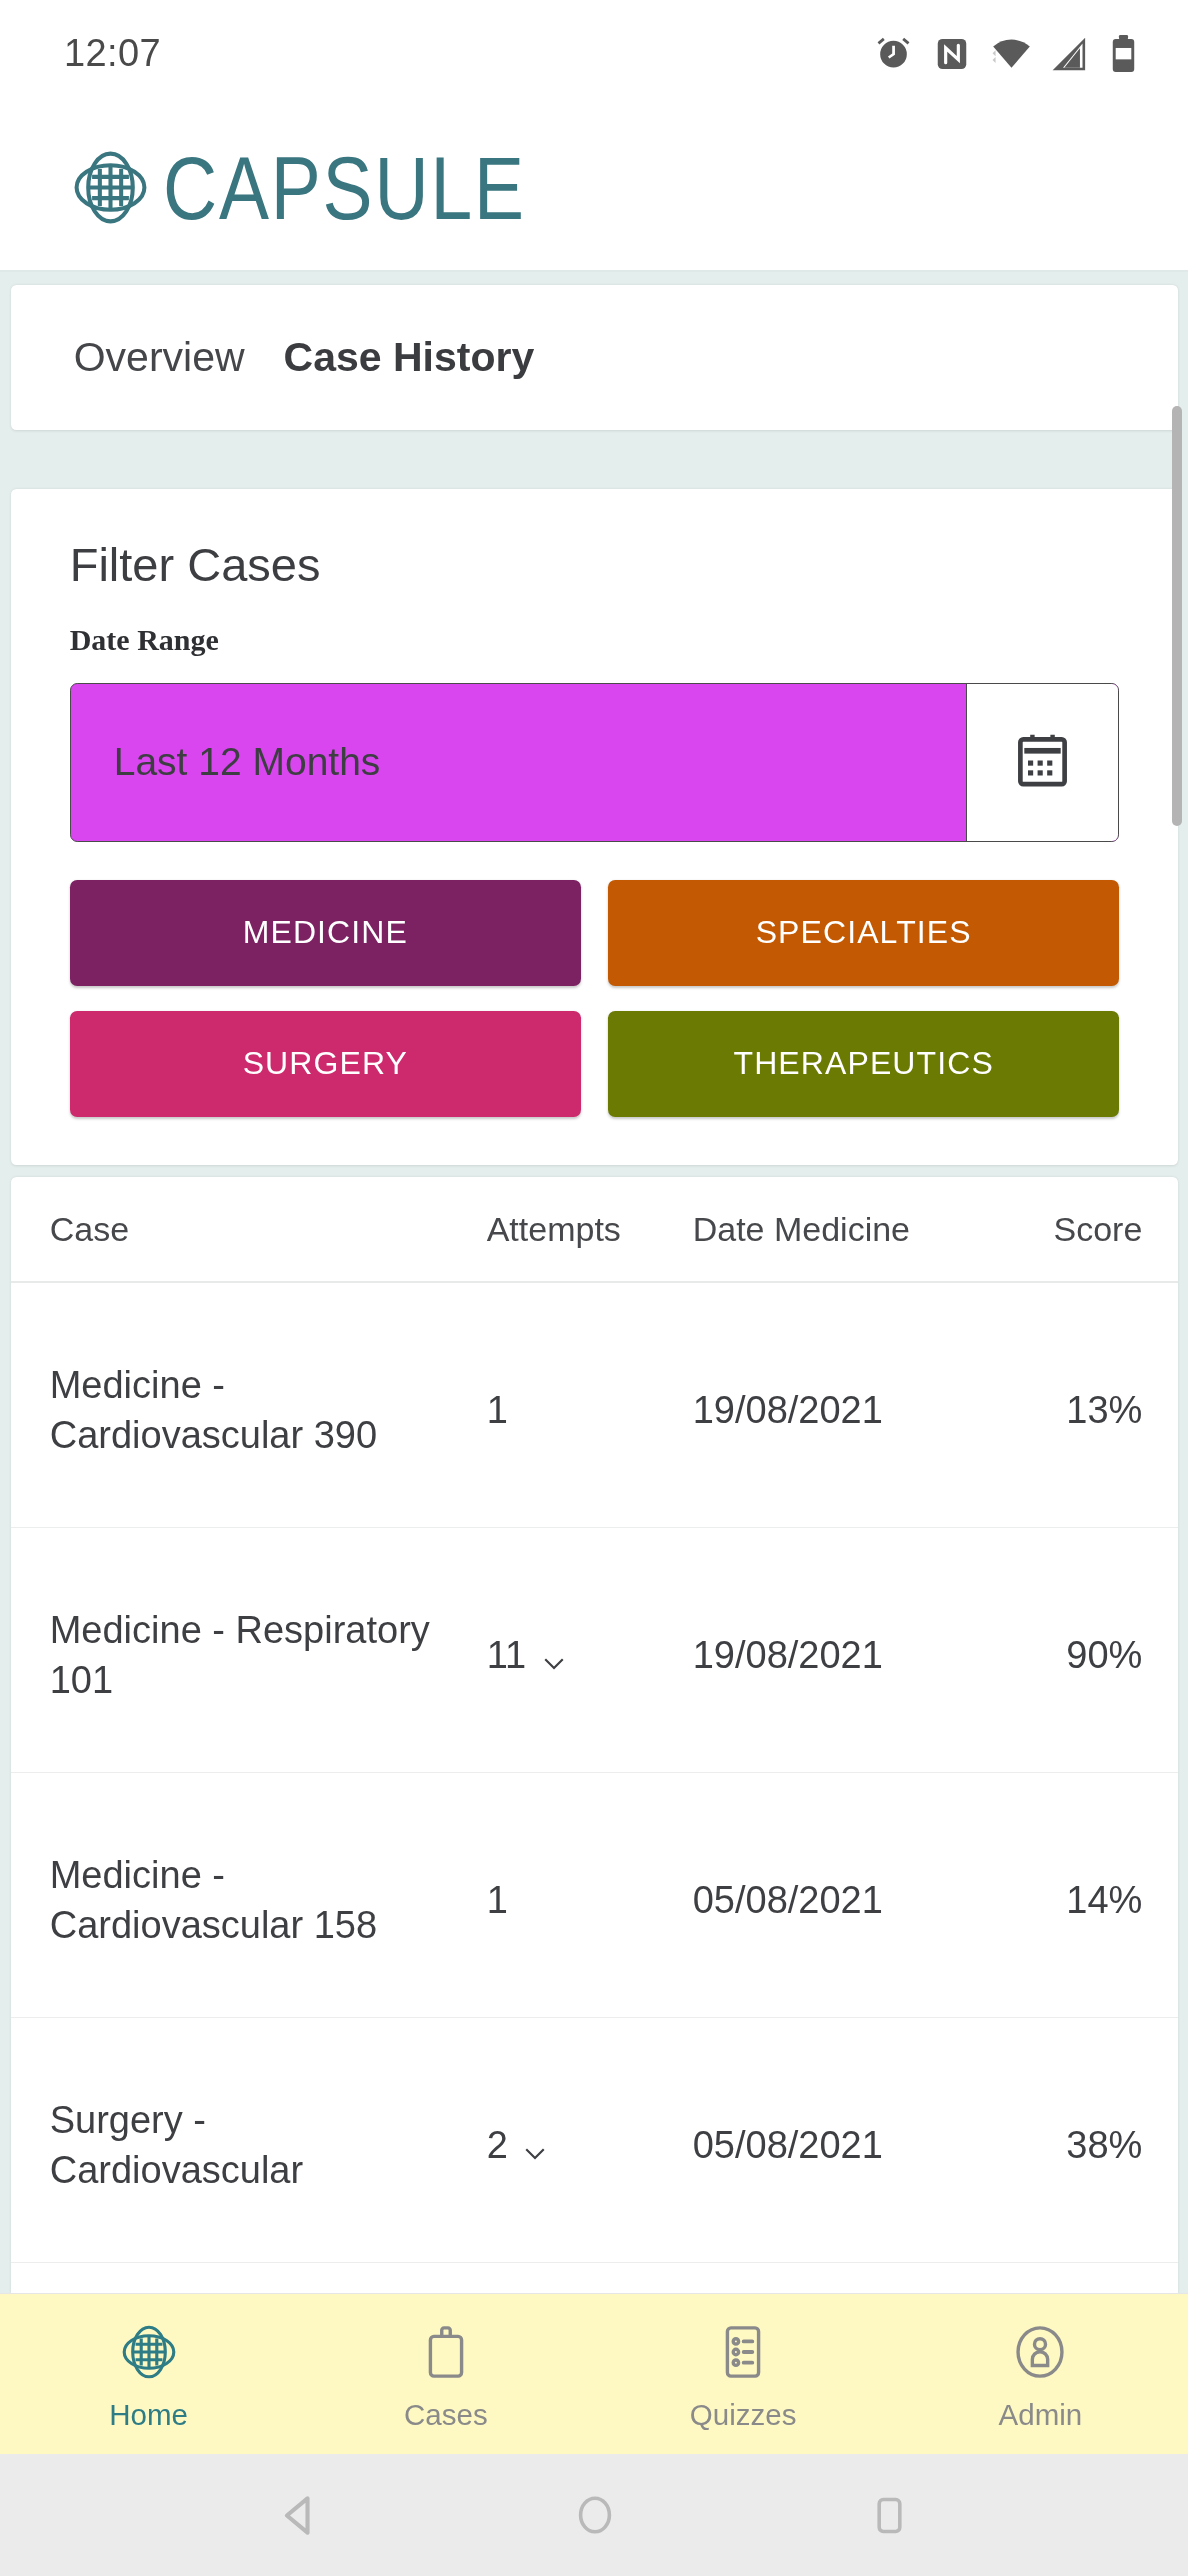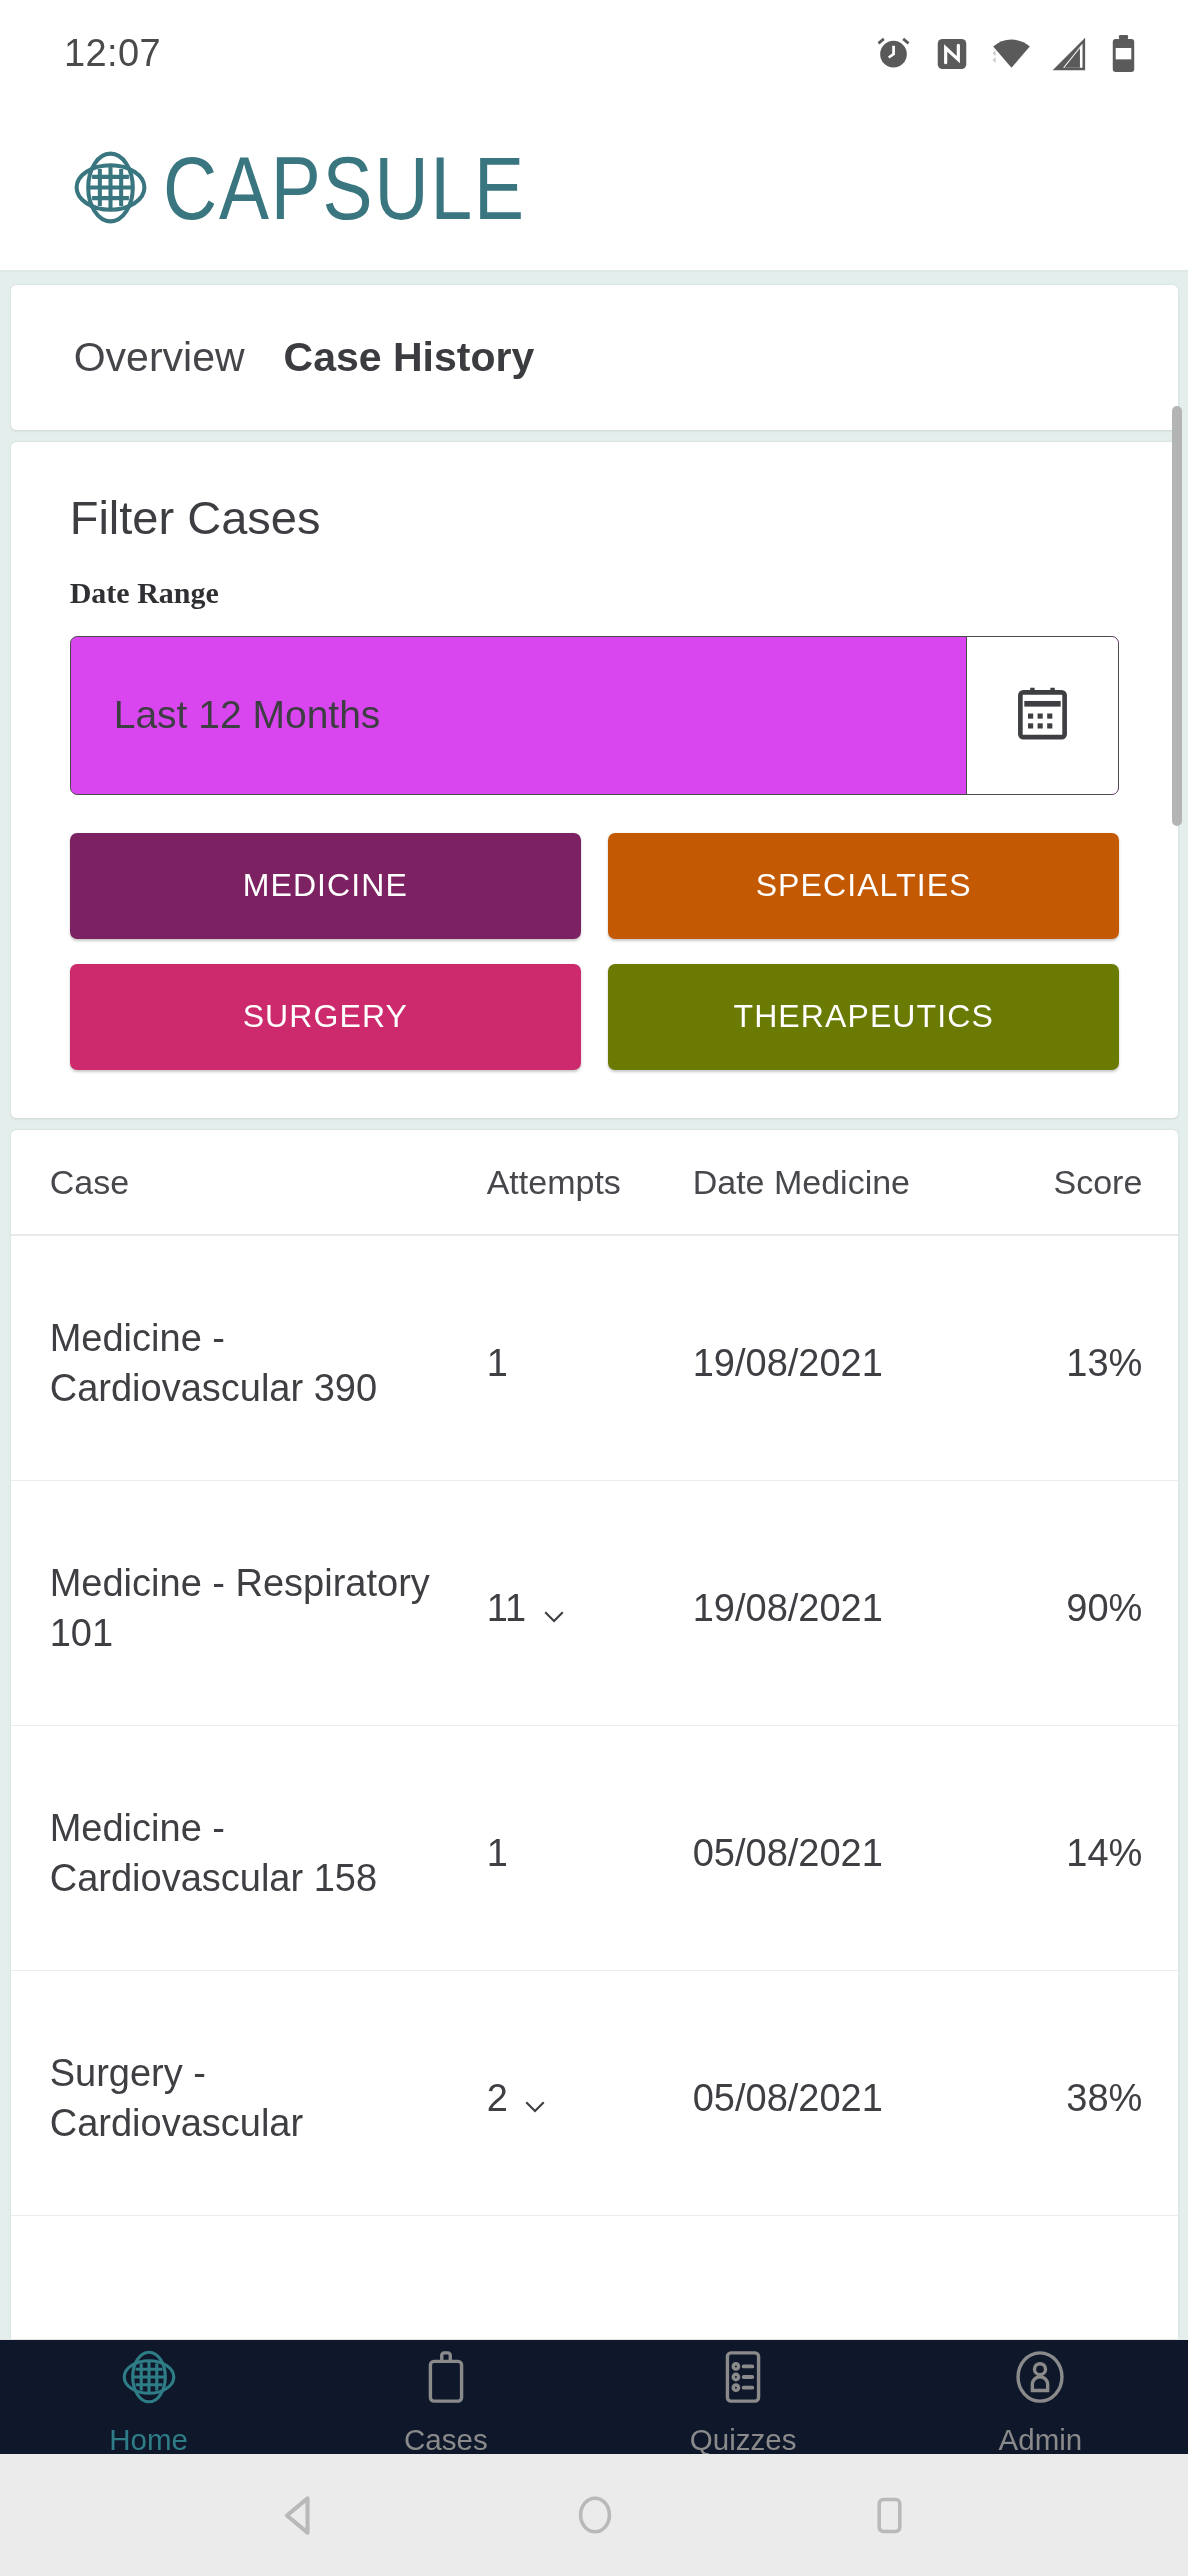--- a/index.html
+++ b/index.html
@@ -103,20 +103,21 @@
   }
   .tab.active {
     font-weight: bold;
     color: #3b3c40;
   }
 
   
   .filter-card {
     padding: 50px 59px 48px 59px;
     flex: 0 0 auto;
+    margin-top: 47px;
   }
   .filter-title {
     font-size: 47px;
     color: #3d3e42;
     font-weight: 400;
     margin-bottom: 32px;
     line-height: 1.1;
   }
   .filter-sublabel {
     font-size: 30px;
@@ -234,24 +235,24 @@
     top: 134px;
     width: 9.8px;
     height: 420px;
     background: #b4b4b4;
     border-radius: 5.4px;
   }
 
   
   .bottom-nav {
     flex: 0 0 auto;
-    height: 115px;
-    background: #0f172a;
-    display: flex;
-    align-items: flex-end;
+    height: 161px;
+    background: #fef9c3;
+    display: flex;
+    align-items: center;
     border-top: 1.8px solid #e6e6e6;
   }
   .nav-item {
     flex: 1 1 0;
     display: flex;
     flex-direction: column;
     align-items: center;
     justify-content: center;
     gap: 10.7px;
     cursor: pointer;

